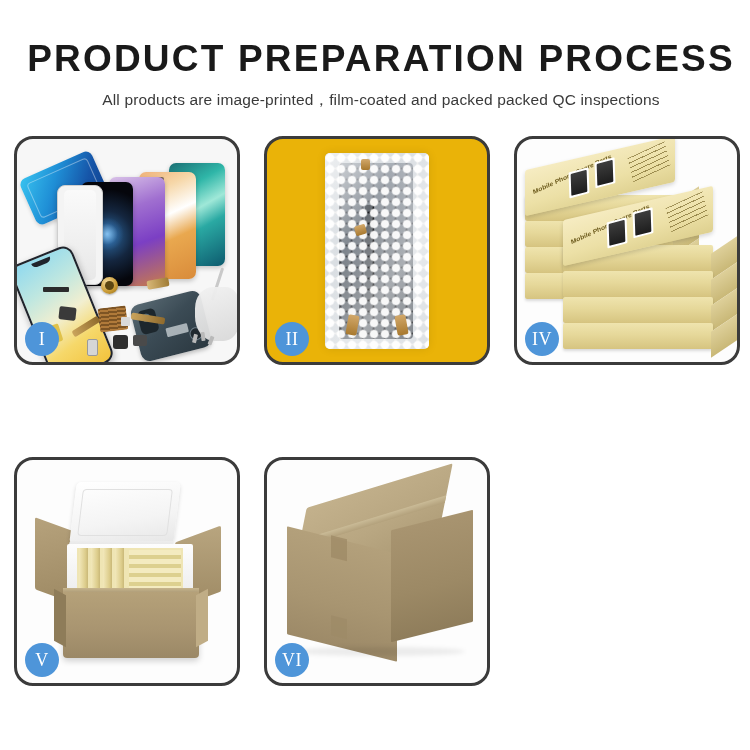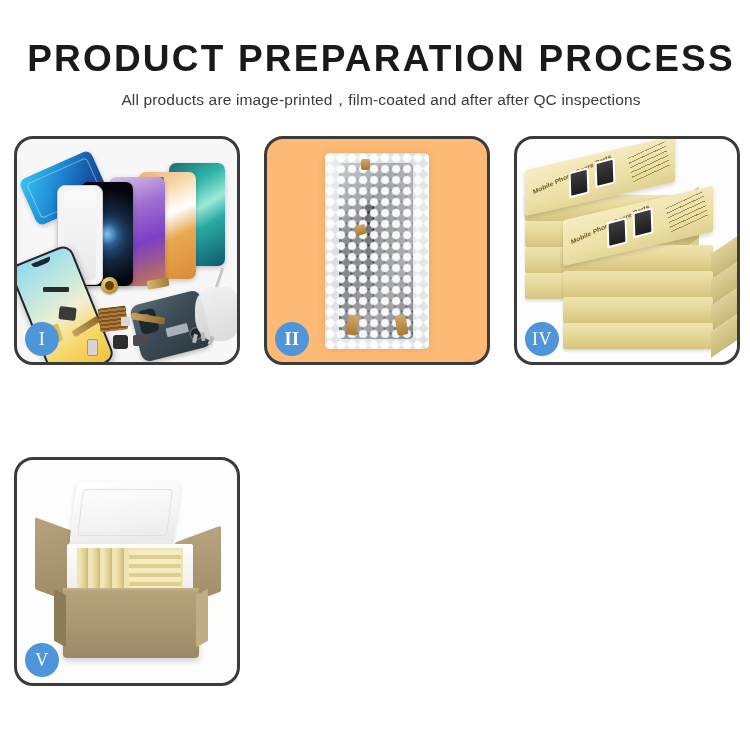--- a/index.html
+++ b/index.html
@@ -131,21 +131,21 @@
   .screws i{position:absolute;width:4px;height:9px;background:#b9b9b9;border-radius:1px;display:block;}
   .screws i:nth-child(1){left:0;top:2px;transform:rotate(14deg);}
   .screws i:nth-child(2){left:8px;top:0;transform:rotate(-8deg);}
   .screws i:nth-child(3){left:16px;top:4px;transform:rotate(22deg);}
   .tweez{position:absolute;right:14px;top:128px;width:42px;height:38px;}
   .tweez:before{content:"";position:absolute;right:4px;top:0;width:3px;height:34px;background:#c9c9c9;transform:rotate(18deg);border-radius:2px;}
   .hand{position:absolute;right:-2px;top:148px;width:44px;height:54px;border-radius:40% 30% 35% 45%;
      background:linear-gradient(160deg,#f2f2f2,#d8d8d8);opacity:.95;}
 
   
-  .p2{background:#fdba74;font-weight:bold;}
+  .p2{background:#eab308;}
   .bwrap{position:absolute;left:50%;top:50%;transform:translate(-50%,-50%);
      width:104px;height:196px;border-radius:5px;
      background:#ececec;
      box-shadow:0 0 10px rgba(0,0,0,.10);overflow:hidden;}
   .bwrap .inner{position:absolute;left:14px;top:10px;width:74px;height:176px;border-radius:4px;
      background:linear-gradient(180deg,#8d9096 0%,#5d6168 28%,#32363c 58%,#1a1d22 100%);}
   .bwrap .inner:after{content:"";position:absolute;left:26px;top:42px;width:9px;height:110px;
      background:linear-gradient(180deg,#0d0f12,#090a0c);border-radius:2px;}
   .bwrap .bubbles{position:absolute;inset:0;
      background-image:
@@ -282,21 +282,21 @@
   .c6-shadow{position:absolute;left:10px;bottom:-2px;width:170px;height:9px;border-radius:50%;
      background:rgba(0,0,0,.07);filter:blur(2px);}
 </style>
 </head>
 <body>
 
 <div class="page">
 
   <div class="header">
     <div class="title">PRODUCT PREPARATION PROCESS</div>
-    <div class="subtitle">All products are image-printed，film-coated and after after QC inspections</div>
+    <div class="subtitle">All products are image-printed，film-coated and packed packed QC inspections</div>
   </div>
 
   <div class="grid">
 
     <div class="panel p1">
       <div class="scene">
         <div class="film"></div>
         <div class="film-sm"></div>
 
         <div class="ph ph-e"></div>
@@ -424,15 +424,31 @@
             <div class="col"></div>
             <div class="col"></div>
           <div class="lay"></div>
         </div>
         <div class="c5-rim"></div>
         <div class="c5-body"></div>
       </div>
       <div class="badge">V</div>
     </div>
 
+    <div class="panel p6">
+      <div class="scene">
+        <div class="c6">
+          <div class="c6-top">
+              <div class="seam"></div>
+            </div>
+          <div class="c6-front">
+            <div class="tp"></div>
+            <div class="tp2"></div>
+          </div>
+          <div class="c6-side"></div>
+          <div class="c6-shadow"></div>
+        </div>
+      </div>
+      <div class="badge">VI</div>
+    </div>
 
   </div>
 </div>
 
 </body></html>

